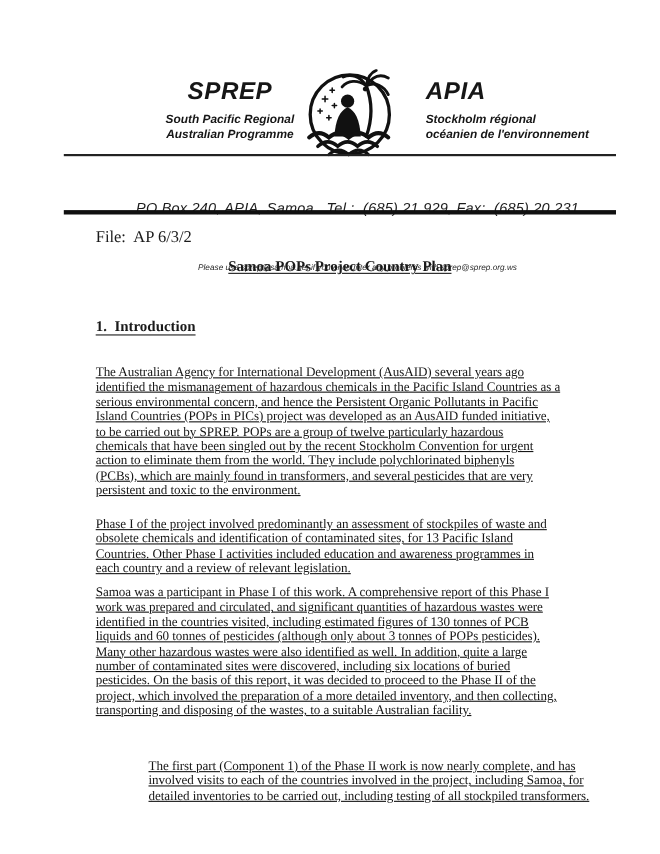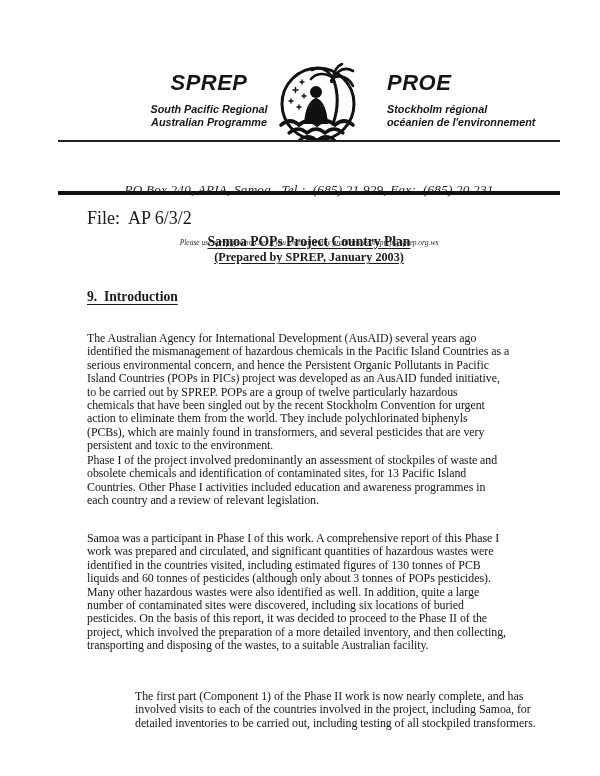--- a/index.html
+++ b/index.html
@@ -28,33 +28,33 @@
   }
   .acronym { font-size: 22px; letter-spacing: 0.5px; }
   .org-name { margin-top: 7px; font-size: 10.8px; line-height: 12.5px; white-space: pre-line; }
 
   .logo-box { position: absolute; top: 63px; left: 276px; width: 84px; height: 84px; }
 
   .rule-thin  { position: absolute; top: 140px; left: 58px; width: 502px; height: 1.5px; background: #222; }
   .rule-thick { position: absolute; top: 191px; left: 58px; width: 502px; height: 3.5px; background: #101010; }
 
   .contact {
-    position: absolute; top: 146px; left: 58px; width: 502px;
+    position: absolute; top: 146px; left: 74px; width: 502px;
     text-align: center;
-    font-family: Liberation Serif, serif;
+    font-family: Liberation Sans, sans-serif;
     font-style: italic; color: #1c1c1c;
     white-space: pre-wrap;
   }
   .contact-line { font-size: 13.2px; line-height: 15.5px; letter-spacing: 0.2px; }
   .contact-note { margin-top: 4px; font-size: 7.5px; color: #2a2a2a; }
 
   
   .file-ref {
     position: absolute; top: 208px; left: 87px;
-    font-size: 18px; white-space: pre-wrap;
+    font-size: 15px; white-space: pre-wrap;
   }
   .doc-title {
     position: absolute; top: 234px; left: 58px; width: 502px;
     text-align: center; font-weight: bold; font-size: 13.6px;
     text-decoration: underline; text-underline-offset: 2px;
   }
   .doc-subtitle {
     position: absolute; top: 250px; left: 58px; width: 502px;
     text-align: center; font-weight: bold; font-size: 12.2px;
     text-decoration: underline; text-underline-offset: 2px;
@@ -63,23 +63,24 @@
     position: absolute; top: 289px; left: 87px;
     font-weight: bold; font-size: 13.6px;
     text-decoration: underline; text-underline-offset: 2.5px;
     white-space: pre-wrap;
   }
   .para {
     position: absolute; left: 87px; width: 494px;
     font-size: 11.9px; line-height: 13.4px;
     white-space: pre-line; letter-spacing: -0.05px;
     color: #161616;
+    text-decoration: underline;
   }
   .para-1 { top: 320px; }
-  .para-2 { top: 442px; }
+  .para-2 { top: 458px; }
   .para-3 { top: 520px; }
   .para-4 { top: 678px; margin-left: 48px; }
 
   svg .ln { fill: none; stroke: #111; stroke-linecap: round; }
 </style>
 </head>
 <body>
 
 <div class="page">
 
@@ -112,40 +113,39 @@
       <circle cx="40" cy="29" r="6" fill="#111"></circle>
       <path d="M28 61 C 29 46, 33 37.5, 40 34.5 C 47 37.5, 51 46, 52 61 Z" fill="#111"></path>
 
       <path class="ln" d="M5 62 q9 -8 18 0 q9 -8 18 0 q9 -8 18 0 q9 -8 18 0" stroke-width="3.6"></path>
       <path class="ln" d="M13 70 q9 -8 18 0 q9 -8 18 0 q9 -8 18 0" stroke-width="3.2"></path>
       <path class="ln" d="M23 77.5 q9 -8 18 0 q9 -8 18 0" stroke-width="2.8"></path>
     </svg>
   </div>
 
   <div class="mast-right">
-    <div class="acronym">PROE</div>
+    <div class="acronym">APIA</div>
     <div class="org-name">Stockholm régional
 océanien de l'environnement</div>
   </div>
 
   <div class="rule-thin"></div>
 
   <div class="contact">
     <div class="contact-line">PO Box 240, APIA, Samoa.  Tel.:  (685) 21 929, Fax:  (685) 20 231</div>
     <div class="contact-note">Please use sprep@samoa.net if you encounter any problems with sprep@sprep.org.ws</div>
   </div>
 
   <div class="rule-thick"></div>
 
   <div class="file-ref">File:  AP 6/3/2</div>
 
   <div class="doc-title">Samoa POPs Project Country Plan</div>
-  <div class="doc-subtitle">(Prepared by SPREP, January 2003)</div>
 
-  <div class="section-heading">9.  Introduction</div>
+  <div class="section-heading">1.  Introduction</div>
 
   <p class="para para-1">The Australian Agency for International Development (AusAID) several years ago
 identified the mismanagement of hazardous chemicals in the Pacific Island Countries as a
 serious environmental concern, and hence the Persistent Organic Pollutants in Pacific
 Island Countries (POPs in PICs) project was developed as an AusAID funded initiative,
 to be carried out by SPREP.  POPs are a group of twelve particularly hazardous
 chemicals that have been singled out by the recent Stockholm Convention for urgent
 action to eliminate them from the world.  They include polychlorinated biphenyls
 (PCBs), which are mainly found in transformers, and several pesticides that are very
 persistent and toxic to the environment.</p>

